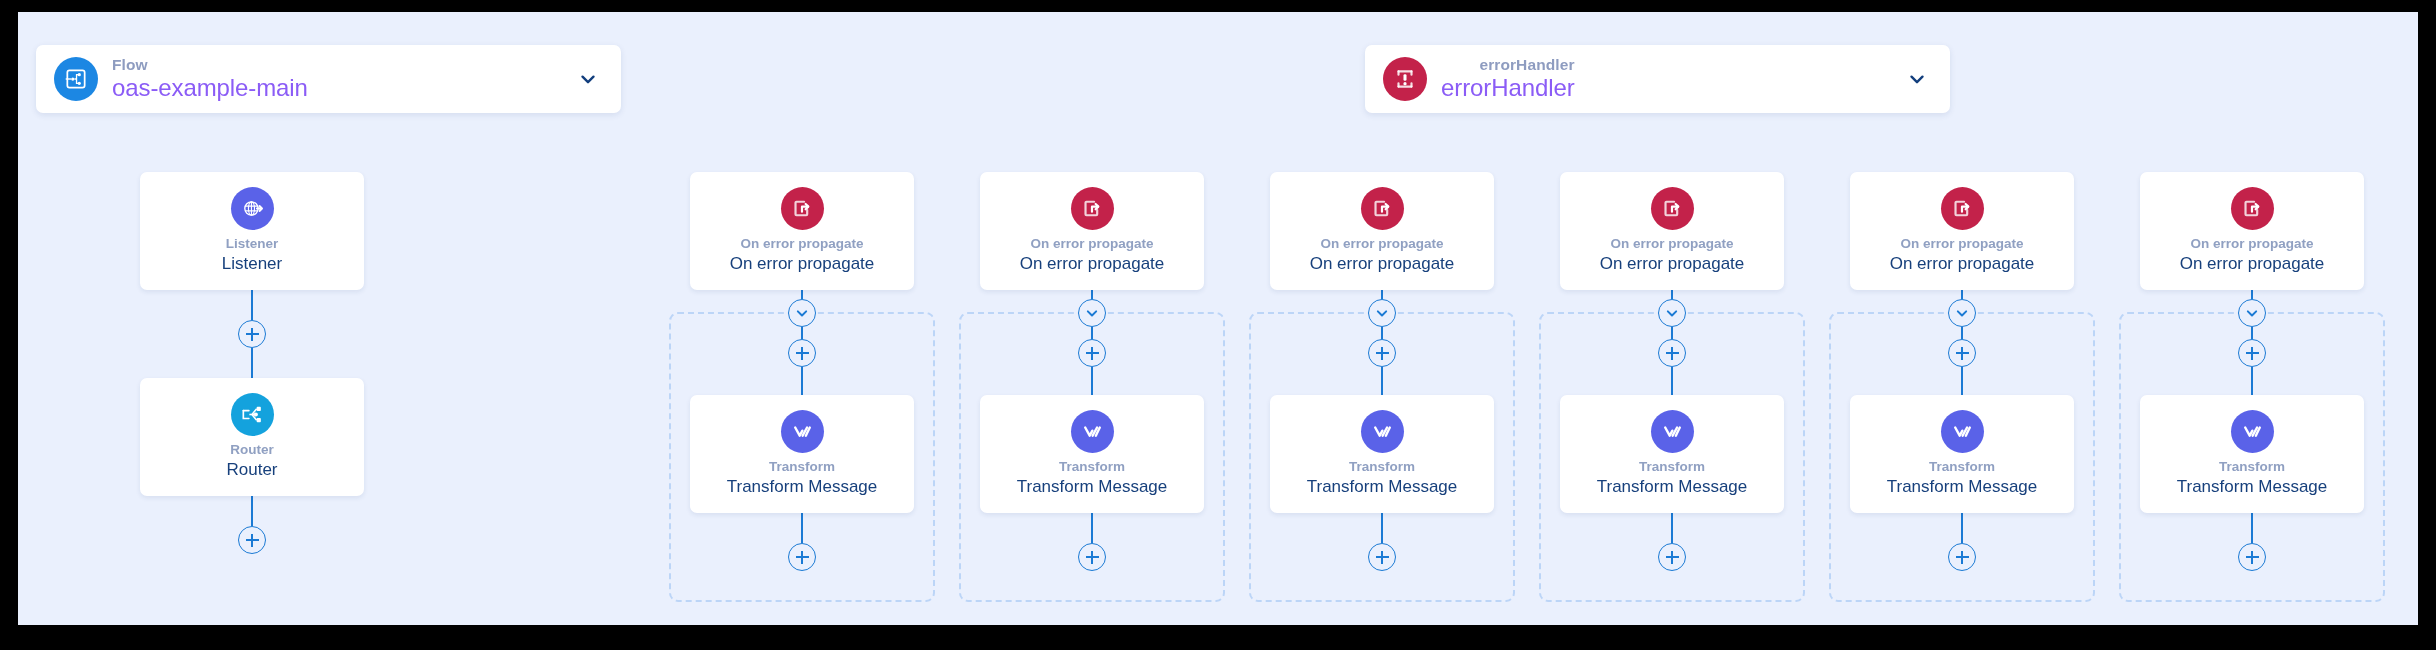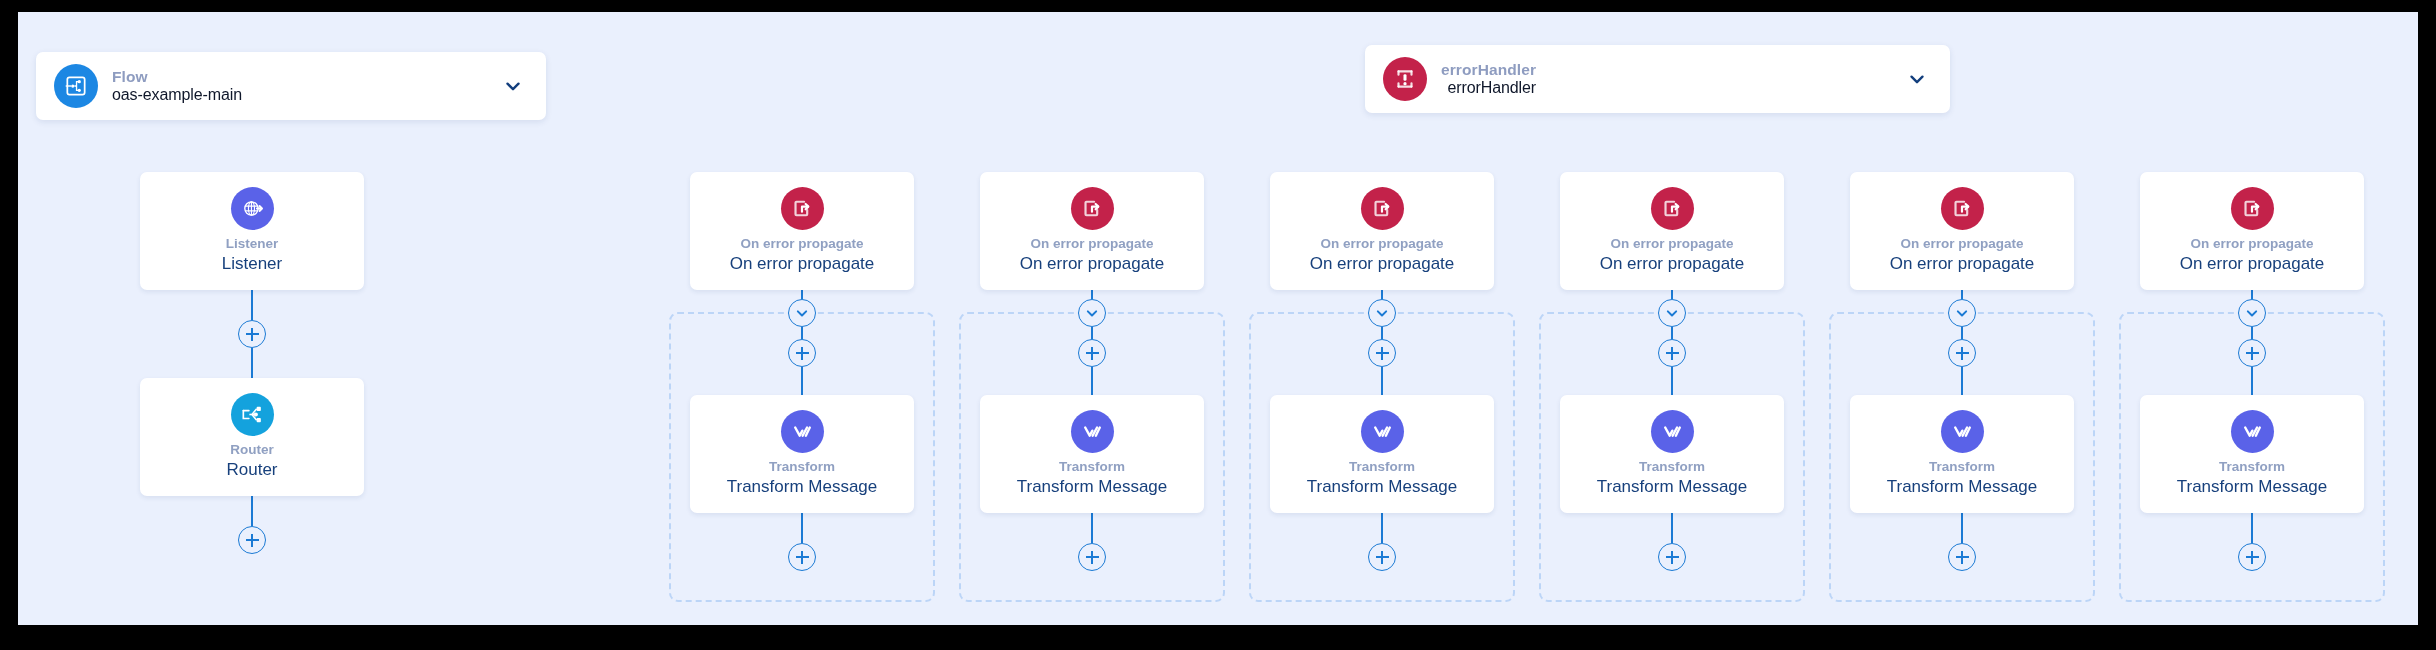--- a/index.html
+++ b/index.html
@@ -28,21 +28,21 @@
   
   .header-card {
     position: absolute;
     background: #ffffff;
     border-radius: 7px;
     box-shadow: 0 2px 6px rgba(20,50,110,0.10);
     display: flex;
     align-items: center;
     box-sizing: border-box;
   }
-  #flow-header  { left: 18px;  top: 33px; width: 510px; height: 68px; margin-top: 7px; }
+  #flow-header  { left: 18px;  top: 33px; width: 585px; height: 68px; }
   #error-header { left: 1347px; top: 33px; width: 585px; height: 68px; text-align: right; }
 
   .hdr-icon {
     width: 44px;
     height: 44px;
     border-radius: 50%;
     margin-left: 18px;
     flex: 0 0 auto;
     display: flex;
     align-items: center;
@@ -52,22 +52,22 @@
   .hdr-icon.error { background: #c3224a; }
 
   .hdr-text { margin-left: 14px; line-height: 1.12; }
   .hdr-kind {
     font-size: 15.5px;
     font-weight: bold;
     color: #8e9cc0;
     letter-spacing: 0.1px;
   }
   .hdr-name {
-    font-size: 16px;
-    color: #0f172a;
+    font-size: 24px;
+    color: #8b5cf6;
     letter-spacing: -0.1px;
     margin-top: 1px;
   }
 
   .hdr-chevron {
     position: absolute;
     right: 22px;
     top: 50%;
     transform: translateY(-50%);
     width: 22px;

